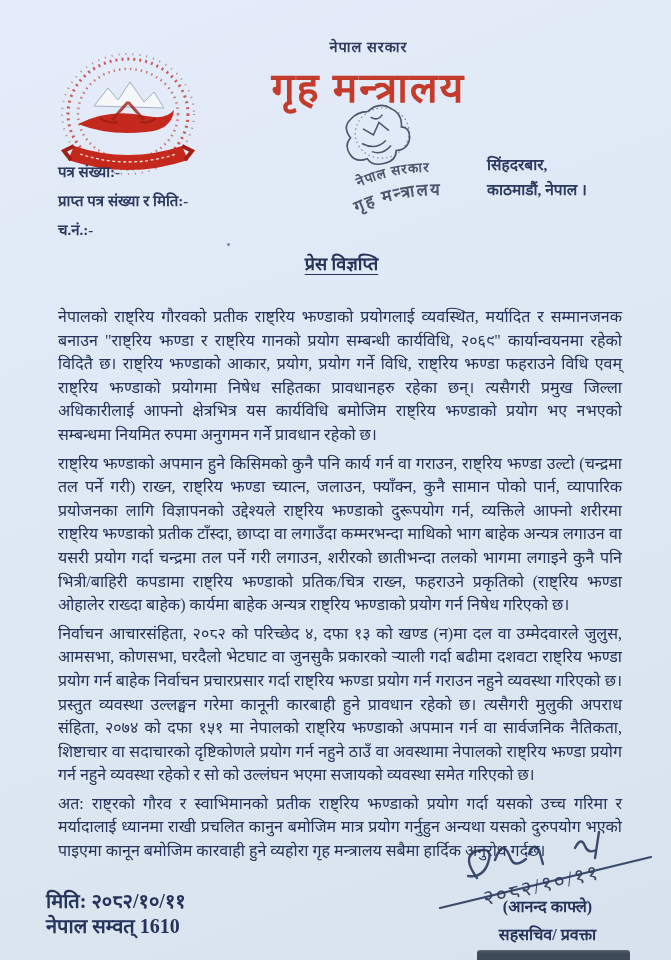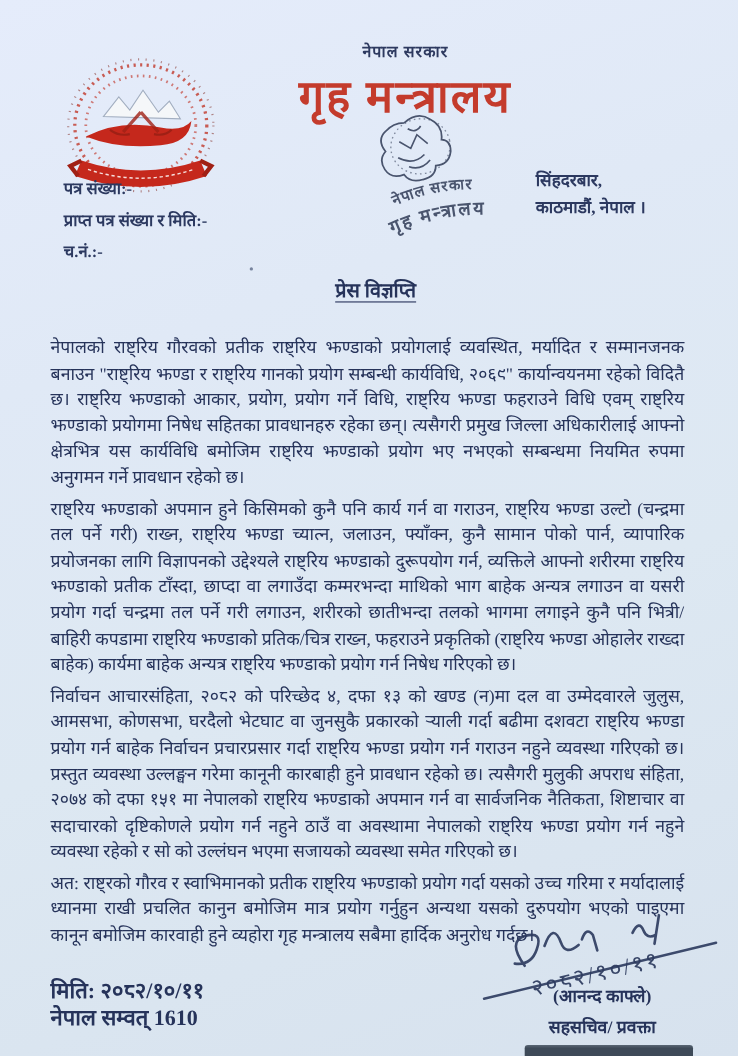--- a/index.html
+++ b/index.html
@@ -42,21 +42,21 @@
     position:absolute;top:251px;left:0;width:100%;
     text-align:center;transform:translateX(6px);
     font-size:18px;font-weight:700;color:#26335a;
     text-decoration:underline;text-underline-offset:4px;
   }
   .body-text{
     position:absolute;top:305px;left:46px;right:49px;
     font-size:16px;font-weight:500;line-height:23.6px;
     text-align:justify;color:#26335a;
   }
-  .body-text p{margin:0 0 5px 0;}
+  .body-text p{margin:0 0 5px 12px;}
   
   .date-block{
     position:absolute;left:46px;top:889px;
     font-size:20px;font-weight:600;line-height:24.5px;color:#26335a;
   }
   .signature-block{
     position:absolute;left:455px;top:893px;width:185px;
     text-align:center;font-size:16px;font-weight:700;line-height:27.5px;color:#26335a;
   }
   .scribble{position:absolute;left:425px;top:820px;}

